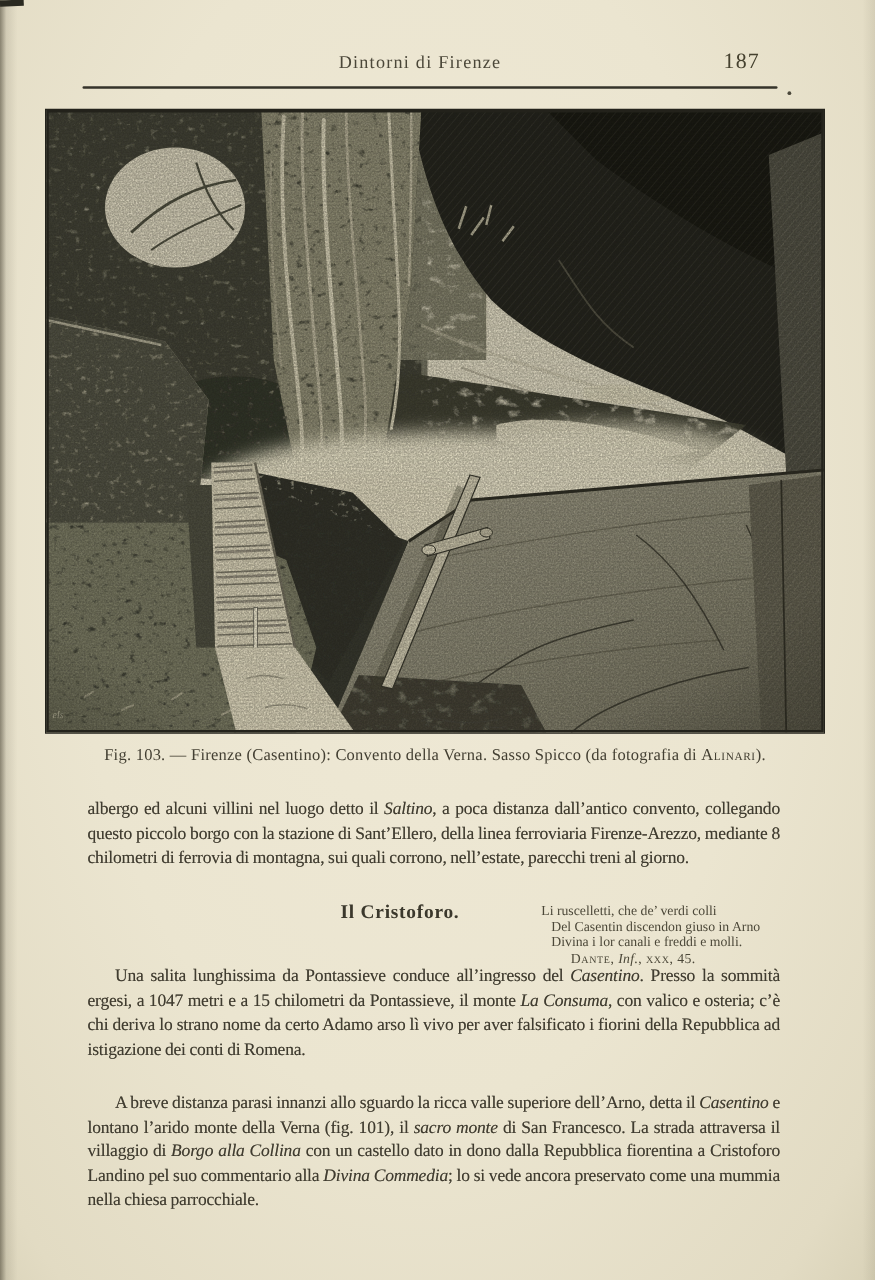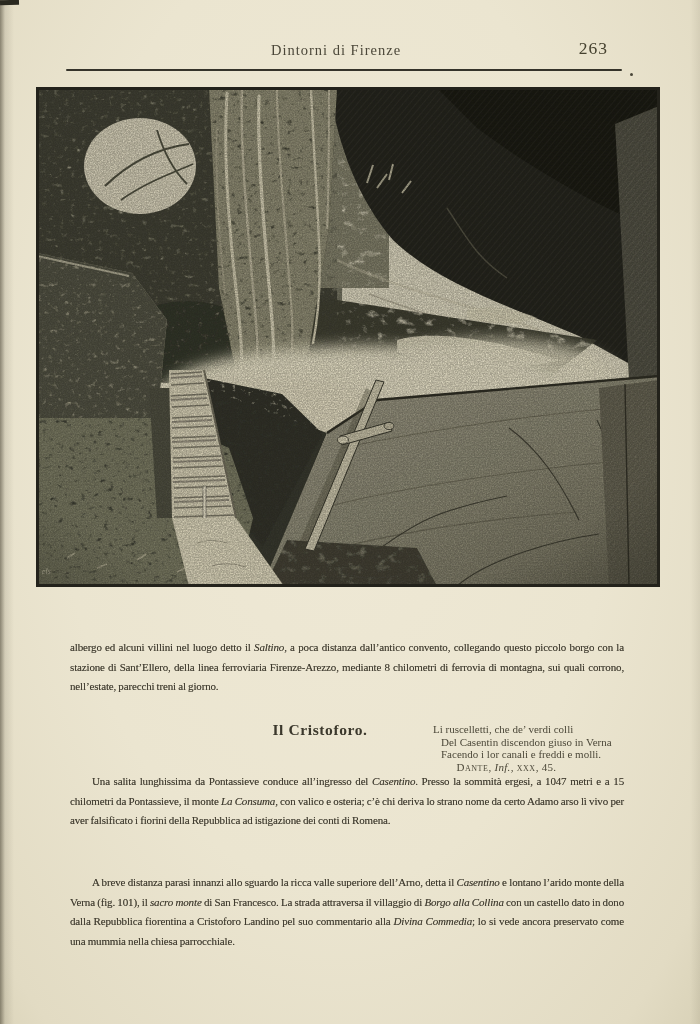--- a/index.html
+++ b/index.html
@@ -32,21 +32,21 @@
   .engraving-frame svg{display:block;}
 
   .figure-caption{
     position:absolute;left:30px;top:596px;width:636px;text-align:center;
     font-size:13.2px;color:#433f32;letter-spacing:.2px;
   }
 
   .body-col{position:absolute;left:70px;width:554px;}
   .para{
     margin:0;text-align:justify;
-    font-size:11px;line-height:19.6px;letter-spacing:-0.15px;word-spacing:-0.4px;
+    font-size:14px;line-height:19.6px;letter-spacing:-0.15px;word-spacing:-0.4px;
     color:#403c30;text-shadow:0 0 .4px rgba(64,60,48,.55);
   }
   .para.indented{text-indent:22px;}
   .p1{top:638px;}
   .p2{top:772px;}
   .p3{top:873px;}
 
   .section-row{position:absolute;left:70px;top:719px;width:554px;height:52px;}
   .section-heading{
     position:absolute;left:0;top:2px;width:500px;margin:0;text-align:center;
@@ -62,21 +62,21 @@
 </style>
 </head>
 <body>
 
 <div class="page">
 
   <div class="artifact-mark"></div>
   <div class="artifact-dot"></div>
 
   <div class="header-title">Dintorni di Firenze</div>
-  <div class="page-number">263</div>
+  <div class="page-number">187</div>
   <div class="header-rule"></div>
 
   <figure class="engraving-frame" style="margin:0">
     <svg width="622" height="498" viewBox="0 0 622 498">
       <defs>
         <filter id="mot1" x="-5%" y="-5%" width="110%" height="110%">
           <feTurbulence type="fractalNoise" baseFrequency="0.10 0.13" numOctaves="4" seed="11" result="n"></feTurbulence>
           <feColorMatrix in="n" type="matrix" values="0 0 0 0 0  0 0 0 0 0  0 0 0 0 0  1.5 1.5 1.5 0 -1.05" result="a"></feColorMatrix>
           <feComposite in="SourceGraphic" in2="a" operator="in"></feComposite>
         </filter>
@@ -210,29 +210,30 @@
       <path d="M300,489 q10,-4 22,0 q16,3 42,-2 M352,493 q8,2 16,0" stroke="#44433a" stroke-width="1.1" fill="none" opacity=".7"></path>
       <text x="5" y="486" font-size="8" font-style="italic" fill="#d8d2b8" opacity=".85">els</text>
 
       <rect x="0" y="0" width="622" height="498" fill="url(#hlines)" opacity=".14"></rect>
       <rect x="0" y="0" width="622" height="498" fill="#1c1b14" filter="url(#grain)" opacity=".28"></rect>
       <rect x="0" y="0" width="622" height="498" fill="url(#vig)"></rect>
       <rect x="1" y="1" width="620" height="496" fill="none" stroke="#23221b" stroke-width="2"></rect>
     </svg>
   </figure>
 
+  <div class="figure-caption"><span>Fig. 103. — Firenze (Casentino): Convento della Verna. Sasso Spicco (da fotografia di </span><span class="run-sc">Alinari</span><span>).</span></div>
 
   <p class="para body-col p1"><span>albergo ed alcuni villini nel luogo detto il </span><span class="run-i">Saltino</span><span>, a poca distanza dall’antico convento, collegando questo piccolo borgo con la stazione di Sant’Ellero, della linea ferroviaria Firenze-Arezzo, mediante 8 chilometri di ferrovia di montagna, sui quali corrono, nell’estate, parecchi treni al giorno.</span></p>
 
   <div class="section-row">
     <h2 class="section-heading">Il Cristoforo.</h2>
     <div class="verse">
       <div class="verse-line">Li ruscelletti, che de’ verdi colli</div>
-      <div class="verse-line v-ind">Del Casentin discendon giuso in Verna</div>
-      <div class="verse-line v-ind">Facendo i lor canali e freddi e molli.</div>
+      <div class="verse-line v-ind">Del Casentin discendon giuso in Arno</div>
+      <div class="verse-line v-ind">Divina i lor canali e freddi e molli.</div>
       <div class="verse-attr"><span class="run-sc">Dante</span><span>, </span><span class="run-i">Inf.</span><span>, </span><span class="run-sc">xxx</span><span>, 45.</span></div>
     </div>
   </div>
 
   <p class="para body-col indented p2"><span>Una salita lunghissima da Pontassieve conduce all’ingresso del </span><span class="run-i">Casentino</span><span>. Presso la sommità ergesi, a 1047 metri e a 15 chilometri da Pontassieve, il monte </span><span class="run-i">La Consuma</span><span>, con valico e osteria; c’è chi deriva lo strano nome da certo Adamo arso lì vivo per aver falsificato i fiorini della Repubblica ad istigazione dei conti di Romena.</span></p>
   <p class="para body-col indented p3"><span>A breve distanza parasi innanzi allo sguardo la ricca valle superiore dell’Arno, detta il </span><span class="run-i">Casentino</span><span> e lontano l’arido monte della Verna (fig. 101), il </span><span class="run-i">sacro monte</span><span> di San Francesco. La strada attraversa il villaggio di </span><span class="run-i">Borgo alla Collina</span><span> con un castello dato in dono dalla Repubblica fiorentina a Cristoforo Landino pel suo commentario alla </span><span class="run-i">Divina Commedia</span><span>; lo si vede ancora preservato come una mummia nella chiesa parrocchiale.</span></p>
 
 </div>
 
 </body></html>

